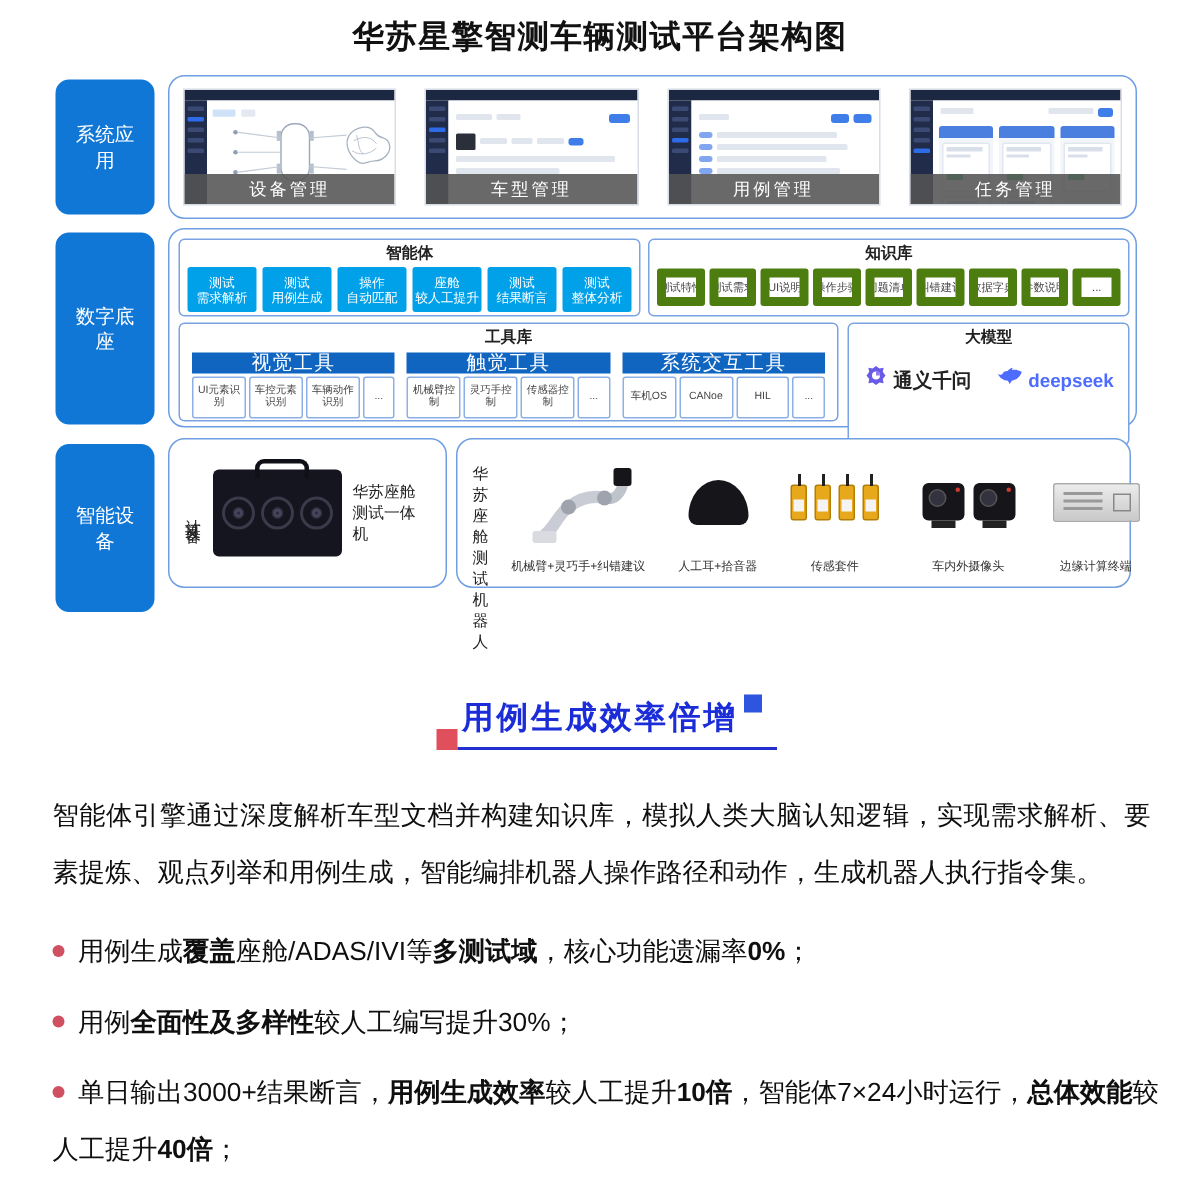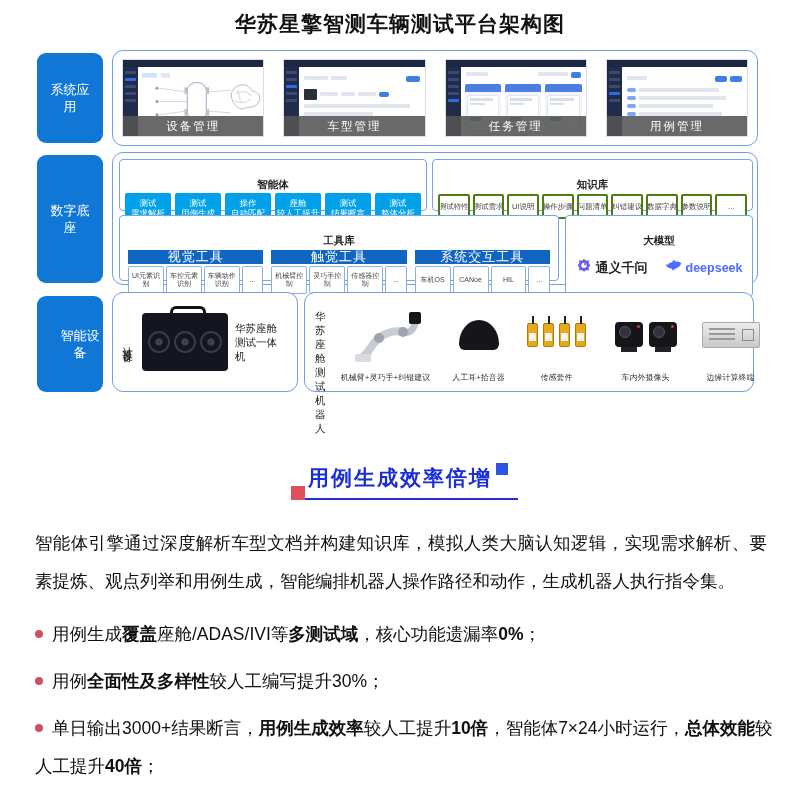--- a/index.html
+++ b/index.html
@@ -9,21 +9,21 @@
   
   .main-title{position:absolute;top:10px;left:0;width:800px;text-align:center;
     font-size:21px;font-weight:700;color:#111;letter-spacing:1px;}
 
   
   .rail{position:absolute;left:37px;width:66px;background:#1177d6;border-radius:9px;
     color:#fff;display:flex;align-items:center;justify-content:center;text-align:center;}
   .rail span{display:block;width:46px;font-size:13px;line-height:17px;}
   #rail-apps{top:53px;height:90px;}
   #rail-base{top:155px;height:128px;}
-  #rail-dev{top:296px;height:96px;justify-content:flex-end;}
+  #rail-dev{top:296px;height:112px;}
 
   
   .row-box{position:absolute;left:112px;width:646px;border:1.5px solid #6f9fe2;border-radius:11px;background:#fff;}
   #row-apps{top:50px;height:96px;}
   #row-base{top:152px;height:133px;}
 
   
   .thumb-strip{position:absolute;left:9px;top:8px;right:9px;bottom:8px;display:flex;gap:19px;}
   .thumb{position:relative;flex:1;background:#f7f8fa;overflow:hidden;border:1px solid #d8dde6;}
   .t-top{position:absolute;top:0;left:0;right:0;height:7px;background:#1c2742;}
@@ -39,31 +39,31 @@
   .rowline{display:flex;gap:3px;margin-top:4px;}
   .kan{display:flex;gap:4px;padding:6px 4px;}
   .kan .col{flex:1;background:#f2f5fa;border-radius:2px;padding:0 0 4px 0;}
   .kan .colhead{height:8px;background:#4a7fe0;border-radius:2px 2px 0 0;}
   .kan .card{background:#fff;border:1px solid #e2e7ef;border-radius:2px;margin:3px 2px 0 2px;padding:2px;}
   .kan .card i{display:block;height:2.5px;background:#d9dfe8;margin-bottom:2px;}
   .kan .chip{display:inline-block;width:11px;height:4px;background:#4cc27a;border-radius:1px;}
 
   
   .sub-box{position:absolute;border:1px solid #7aa3e4;border-radius:4px;background:#fff;}
-  .sub-title{text-align:center;font-size:10.5px;font-weight:700;color:#222;margin-top:18px;line-height:12px;}
+  .sub-title{text-align:center;font-size:10.5px;font-weight:700;color:#222;margin-top:3px;line-height:12px;}
   #agent-box{left:6px;top:6px;width:308px;height:52px;}
   #knowledge-box{left:319px;top:6px;width:321px;height:52px;}
   #tools-box{left:6px;top:62px;width:440px;height:66px;}
   #models-box{left:452px;top:62px;width:188px;height:82px;}
 
   .agent-items{display:flex;gap:4px;padding:3px 5px 0 5px;}
   .agent-item{flex:1;height:30px;background:#00a1e9;border-radius:2px;color:#fff;
     display:flex;flex-direction:column;align-items:center;justify-content:center;font-size:8.5px;line-height:10.5px;}
   .kn-items{display:flex;gap:3px;padding:4px 5px 0 5px;}
-  .kn-item{flex:1;height:25px;border:2px solid #4d7c0f;border-radius:2px;color:#444;font-size:7.5px;
+  .kn-item{flex:1;height:25px;border:6px solid #4d7c0f;border-radius:2px;color:#444;font-size:7.5px;
     display:flex;align-items:center;justify-content:center;white-space:nowrap;overflow:hidden;background:#fff;}
 
   .tool-groups{display:flex;gap:8px;padding:4px 8px 0 8px;}
   .tool-group{flex:1;}
   .tool-head{height:14px;background:#1065c1;color:#fff;font-size:13px;display:flex;align-items:center;justify-content:center;letter-spacing:1px;}
   .tool-items{display:flex;gap:2px;margin-top:2px;}
   .tool-item{flex:1;height:28px;border:1px solid #8bb0e6;border-radius:2px;color:#444;font-size:7px;line-height:8px;
     display:flex;align-items:center;justify-content:center;text-align:center;background:#fff;padding:1px;}
   .tool-item.dots{flex:.55;}
 
@@ -206,20 +206,55 @@
         </div>
         <div class="t-cap">车型管理</div>
       </div>
 
       <div class="thumb">
         <div class="t-top"></div>
         <div class="t-side">
             <i></i>
             <i></i>
             <i></i>
+            <i class="on"></i>
+            <i></i>
+          </div>
+        <div class="t-body s-pad">
+          <div class="rowline">
+              <div class="mockbar" style="width:20px"></div>
+              <div class="bluepill" style="width:12px;margin-left:auto"></div>
+              <div class="bluepill" style="width:12px"></div>
+            </div>
+          <div class="rowline" style="margin-top:6px">
+              <div class="bluepill" style="width:9px;height:4px;background:#7fa6ef"></div>
+              <div class="mockbar" style="width:70%"></div>
+            </div>
+          <div class="rowline">
+              <div class="bluepill" style="width:9px;height:4px;background:#7fa6ef"></div>
+              <div class="mockbar" style="width:76%"></div>
+            </div>
+          <div class="rowline">
+              <div class="bluepill" style="width:9px;height:4px;background:#7fa6ef"></div>
+              <div class="mockbar" style="width:64%"></div>
+            </div>
+          <div class="rowline">
+              <div class="bluepill" style="width:9px;height:4px;background:#7fa6ef"></div>
+              <div class="mockbar" style="width:72%"></div>
+            </div>
+        </div>
+        <div class="t-cap">用例管理</div>
+      </div>
+
+      <div class="thumb">
+        <div class="t-top"></div>
+        <div class="t-side">
+            <i></i>
+            <i></i>
+            <i></i>
             <i></i>
             <i class="on"></i>
           </div>
         <div class="t-body">
           <div class="s-pad" style="padding-bottom:0">
               <div class="rowline" style="margin-top:0">
                 <div class="mockbar" style="width:22px"></div>
                 <div class="mockbar" style="width:30px;margin-left:auto"></div>
                 <div class="bluepill" style="width:10px"></div>
               </div>
@@ -239,55 +274,20 @@
                   <i style="width:70%"></i>
                 </div>
               </div>
             <div class="col">
                 <div class="colhead"></div>
                 <div class="card"><i style="width:88%"></i><i style="width:50%"></i><span class="chip"></span></div>
               </div>
           </div>
         </div>
         <div class="t-cap">任务管理</div>
-      </div>
-
-      <div class="thumb">
-        <div class="t-top"></div>
-        <div class="t-side">
-            <i></i>
-            <i></i>
-            <i></i>
-            <i class="on"></i>
-            <i></i>
-          </div>
-        <div class="t-body s-pad">
-          <div class="rowline">
-              <div class="mockbar" style="width:20px"></div>
-              <div class="bluepill" style="width:12px;margin-left:auto"></div>
-              <div class="bluepill" style="width:12px"></div>
-            </div>
-          <div class="rowline" style="margin-top:6px">
-              <div class="bluepill" style="width:9px;height:4px;background:#7fa6ef"></div>
-              <div class="mockbar" style="width:70%"></div>
-            </div>
-          <div class="rowline">
-              <div class="bluepill" style="width:9px;height:4px;background:#7fa6ef"></div>
-              <div class="mockbar" style="width:76%"></div>
-            </div>
-          <div class="rowline">
-              <div class="bluepill" style="width:9px;height:4px;background:#7fa6ef"></div>
-              <div class="mockbar" style="width:64%"></div>
-            </div>
-          <div class="rowline">
-              <div class="bluepill" style="width:9px;height:4px;background:#7fa6ef"></div>
-              <div class="mockbar" style="width:72%"></div>
-            </div>
-        </div>
-        <div class="t-cap">用例管理</div>
       </div>
 
     </div>
   </div>
 
   <div class="row-box" id="row-base">
 
     <div class="sub-box" id="agent-box">
       <div class="sub-title">智能体</div>
       <div class="agent-items">

